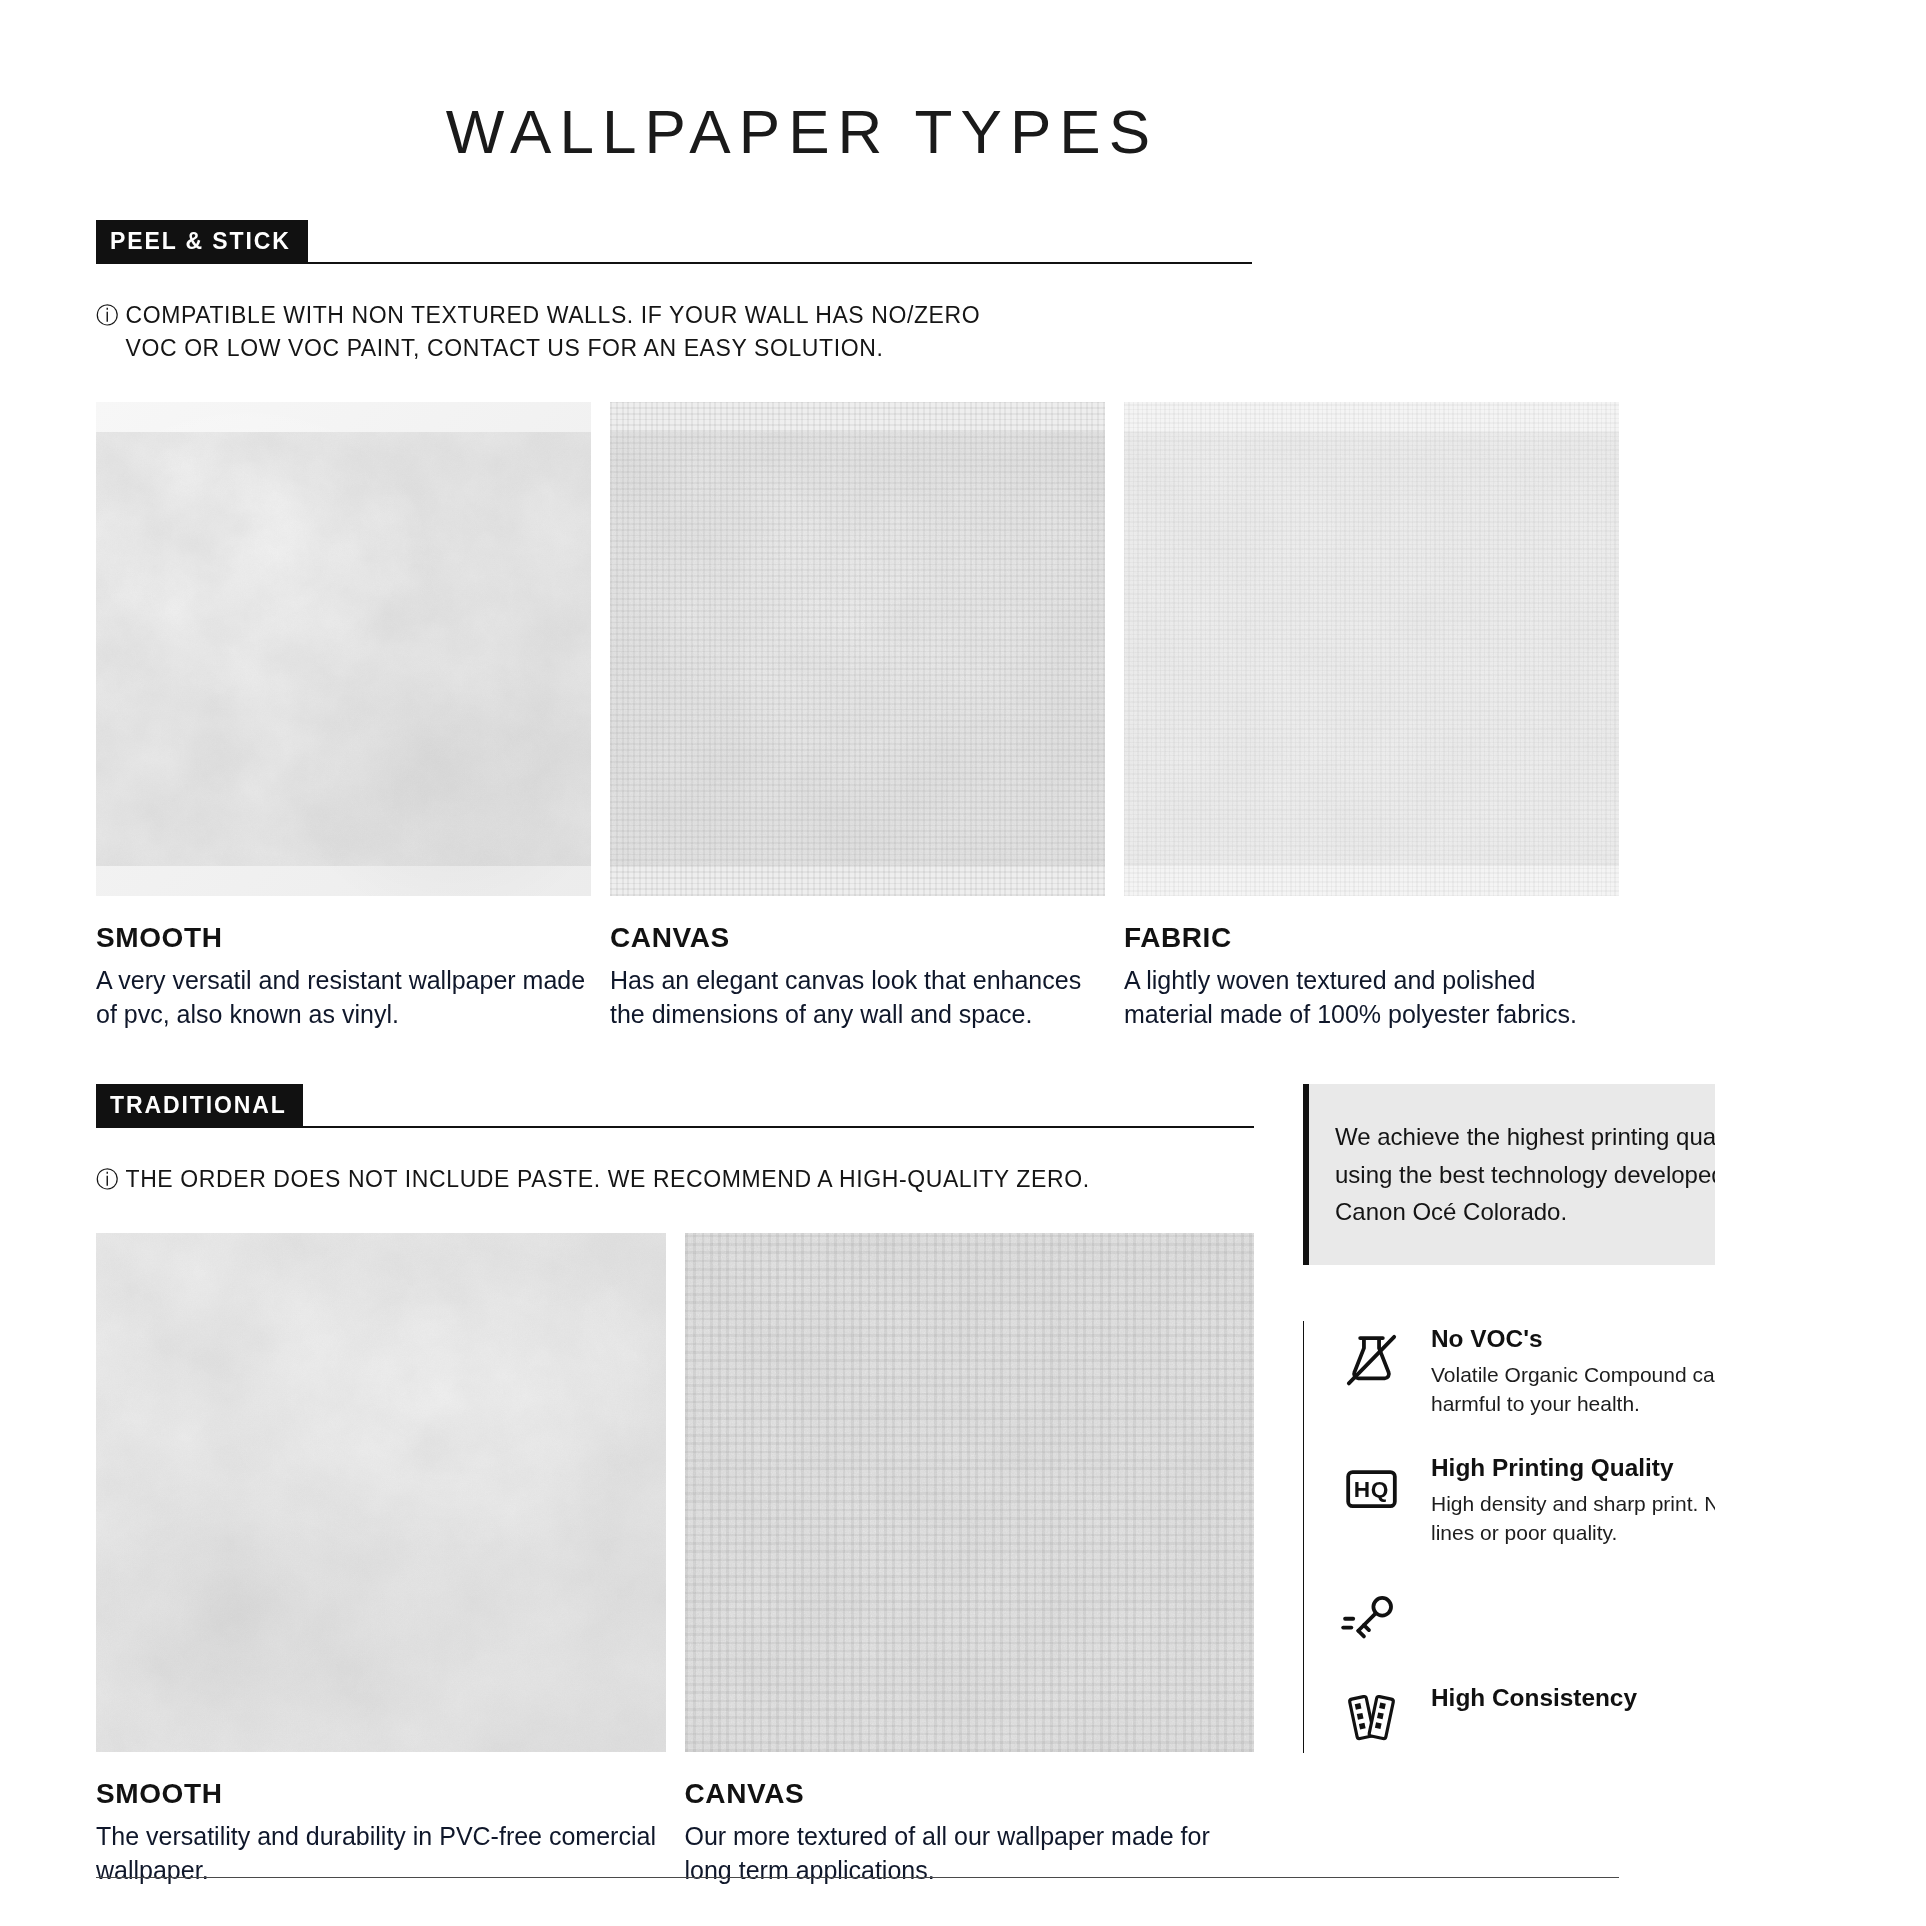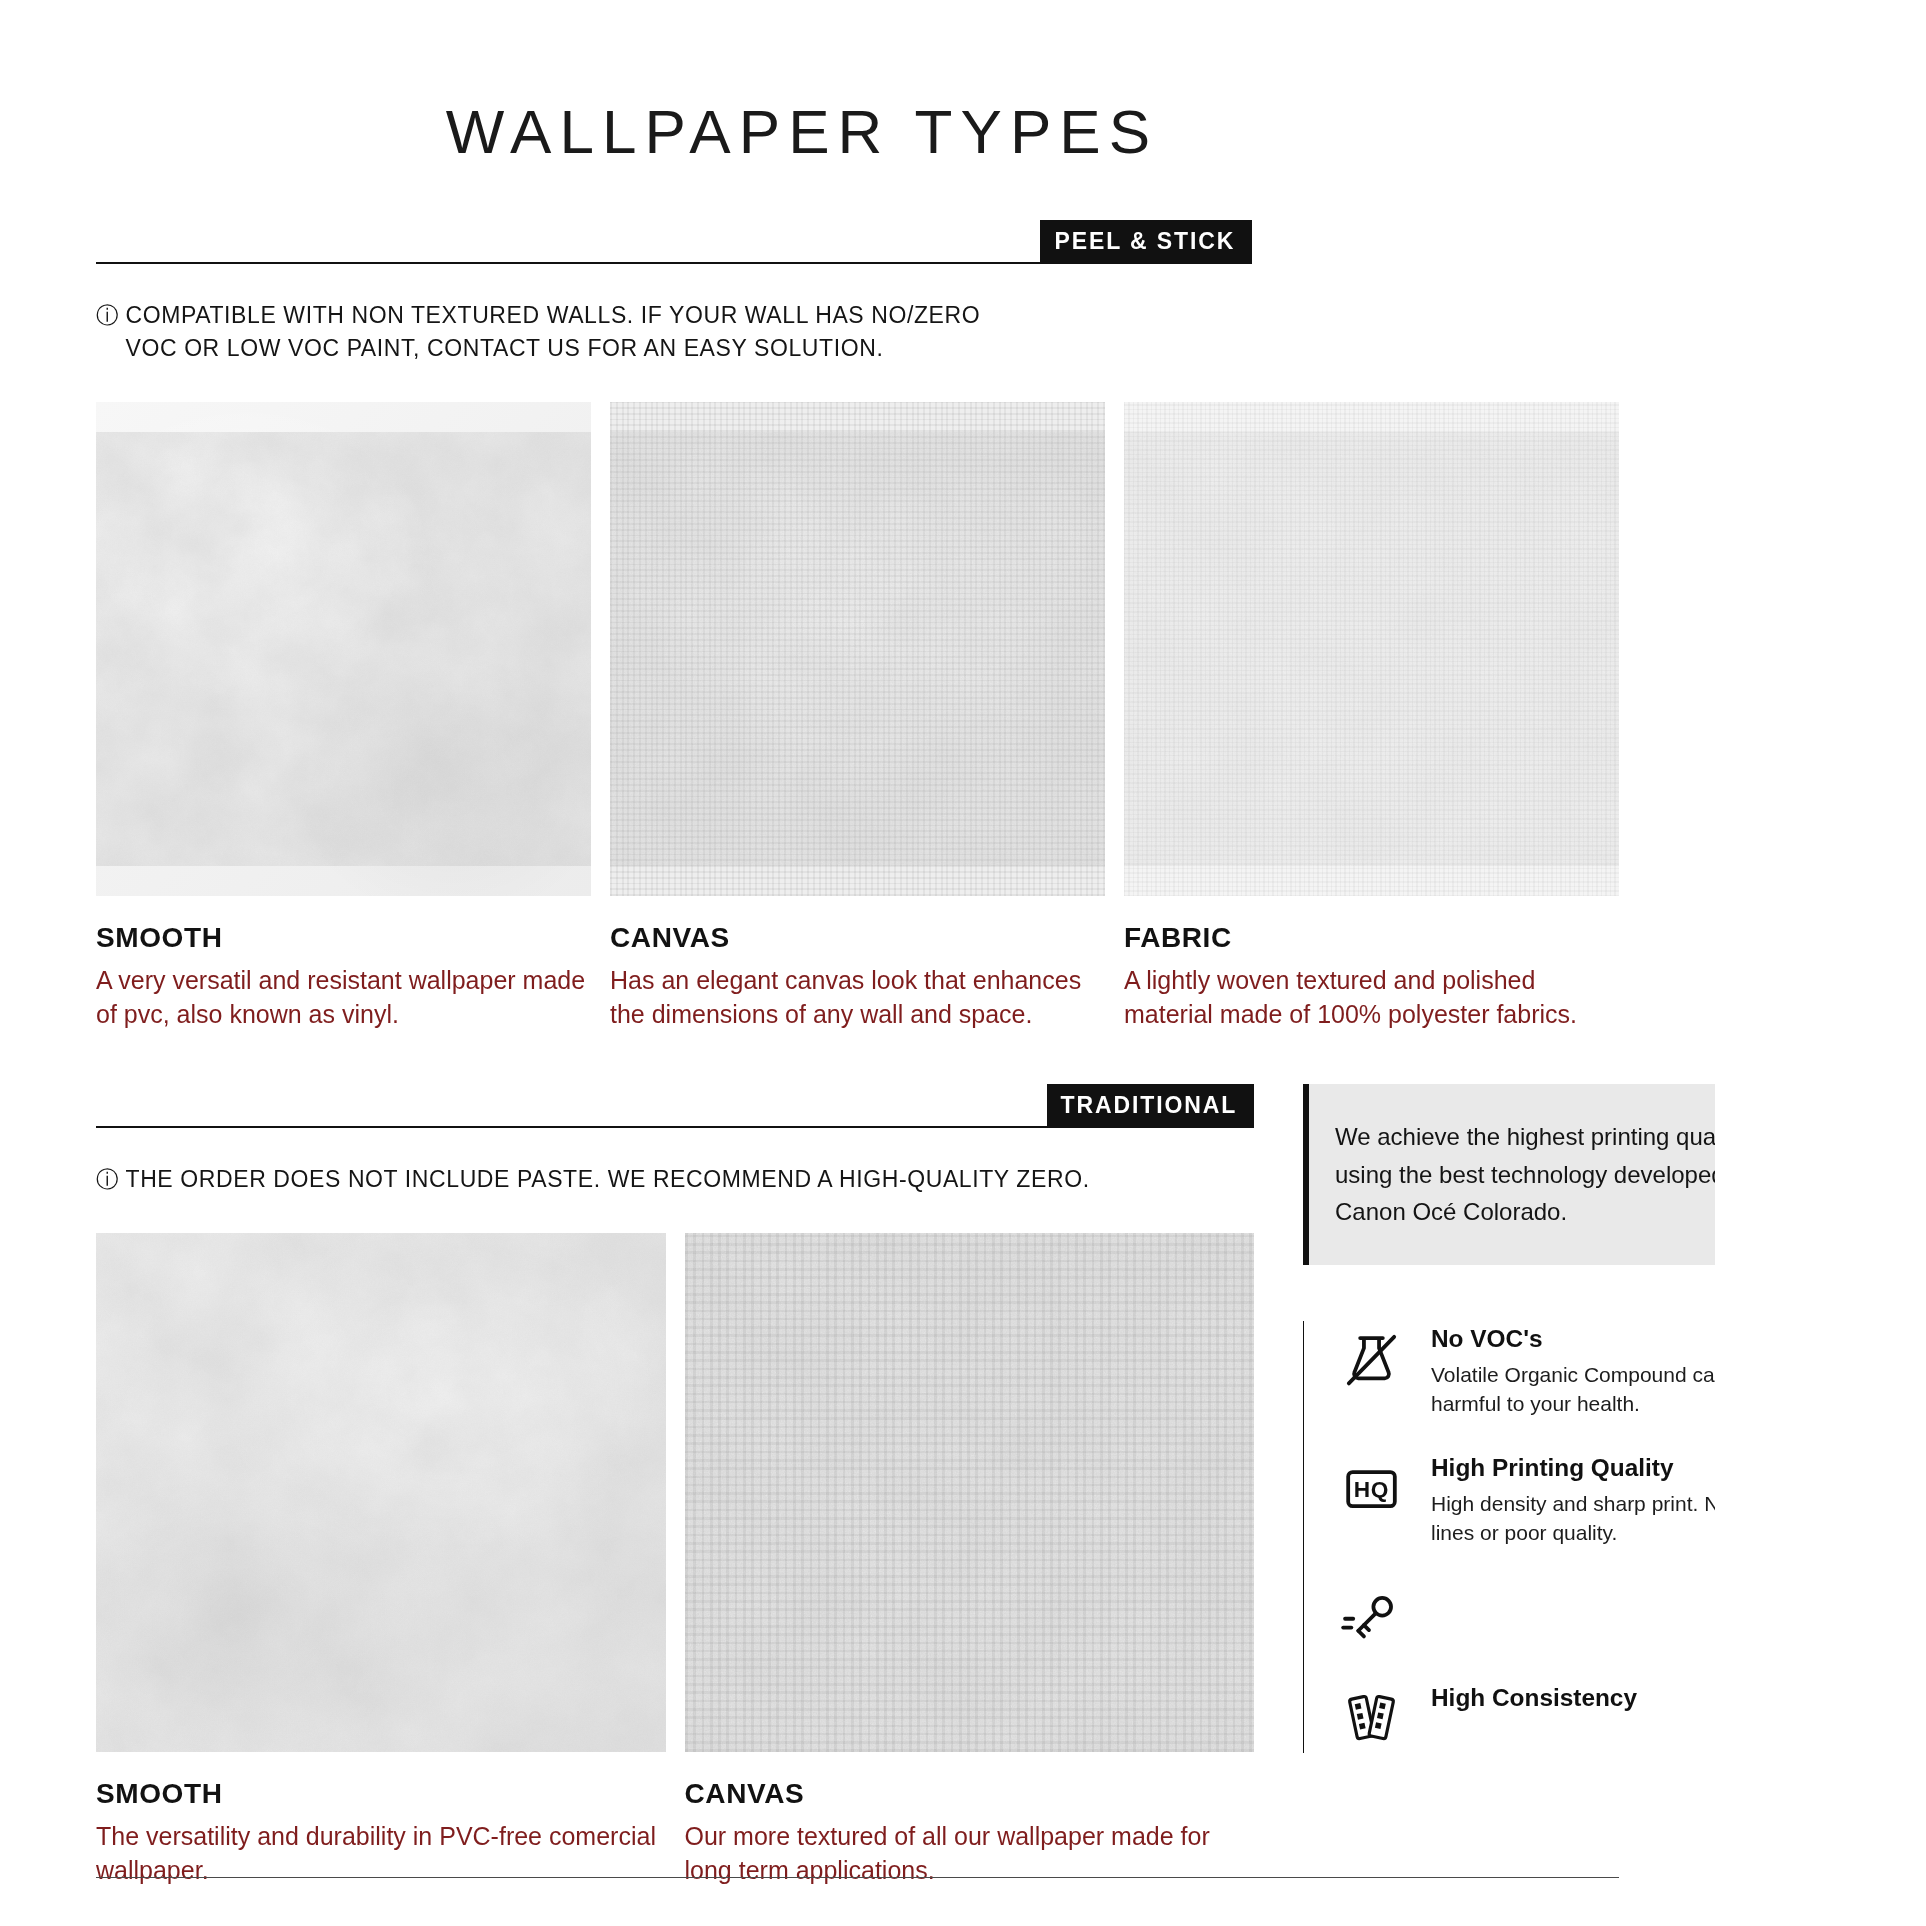--- a/index.html
+++ b/index.html
@@ -4,37 +4,37 @@
 <style>
   * { margin:0; padding:0; box-sizing:border-box; }
   html, body { width:1926px; height:1926px; background:#ffffff; font-family:"Liberation Sans", sans-serif; color:#111; }
   .page { position:relative; width:1715px; height:1926px; padding:96px 96px 0 96px; overflow:hidden; background:#fff; }
 
   
   .title { width:1412px; text-align:center; font-size:62px; font-weight:500; letter-spacing:0.13em; color:#1a1a1a; }
 
   
   .section { margin-top:53px; }
-  .section-header { width:1156px; border-bottom:2.6px solid #111;text-align:right; }
+  .section-header { width:1156px; border-bottom:2.6px solid #111; }
   .left-col .section-header { width:100%; }
   .section-label { display:inline-block; background:#111; color:#fff; font-weight:bold; font-size:23px; letter-spacing:1.9px; padding:8.3px 16.7px 7px 14px; }
 
   
   .note { margin-top:35px; font-size:23px; letter-spacing:0.6px; line-height:1.42; position:relative; padding-left:29.5px; color:#151515; }
   .info-icon { position:absolute; left:0; top:0.6px; font-size:22.5px; }
   .note-line { display:block; }
 
   
   .swatch-row { display:flex; gap:19px; margin-top:37px; }
   .swatch-card { flex:1; min-width:0; }
   .swatch { position:relative; height:494px; overflow:hidden; }
   .row-traditional .swatch { height:519px; }
   .noise { position:absolute; inset:0; width:100%; height:100%; display:block; }
   .swatch-name { margin-top:26px; font-size:28px; font-weight:600; letter-spacing:0.6px; color:#121212; }
-  .swatch-desc { margin-top:9px; font-size:25px; line-height:1.36; color:#7f1d1d; max-width:578px; }
+  .swatch-desc { margin-top:9px; font-size:25px; line-height:1.36; color:#0f172a; max-width:578px; }
 
   
   .tex-smooth-vinyl {
     background:
       radial-gradient(ellipse 55% 45% at 30% 32%, rgba(255,255,255,0.95), rgba(255,255,255,0) 70%),
       radial-gradient(ellipse 50% 42% at 72% 78%, rgba(0,0,0,0.05), rgba(0,0,0,0) 65%),
       linear-gradient(135deg, #f7f7f7 0%, #ececec 100%);
   }
   .tex-canvas-weave {
     background:

